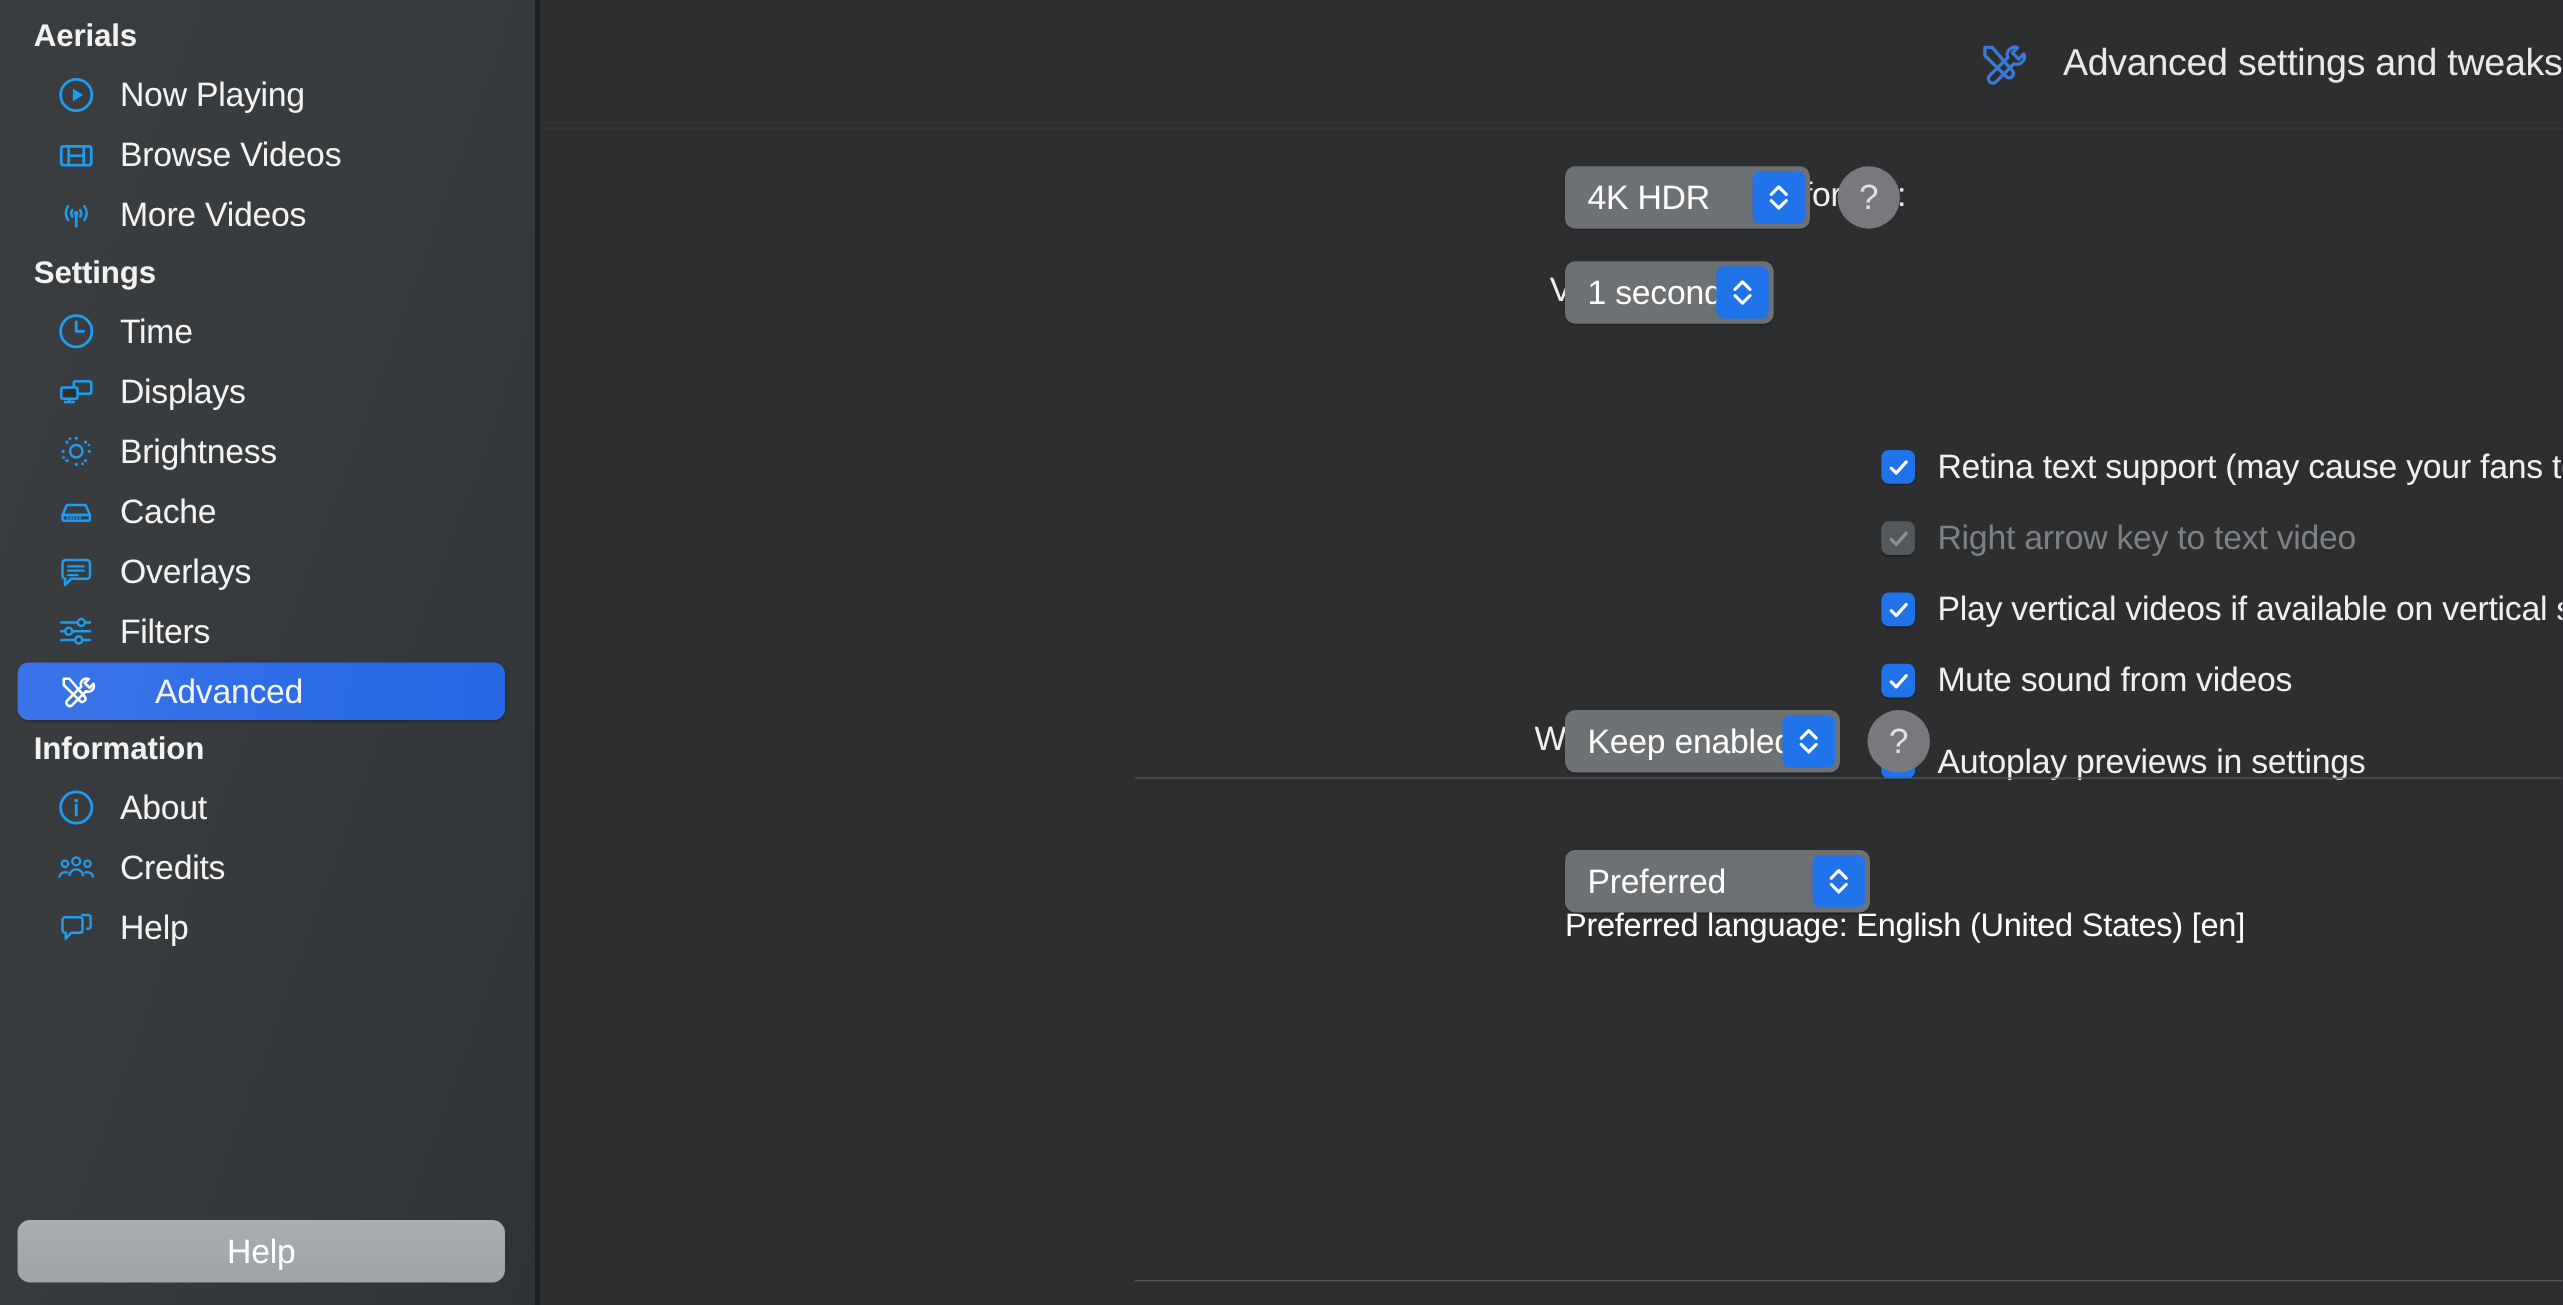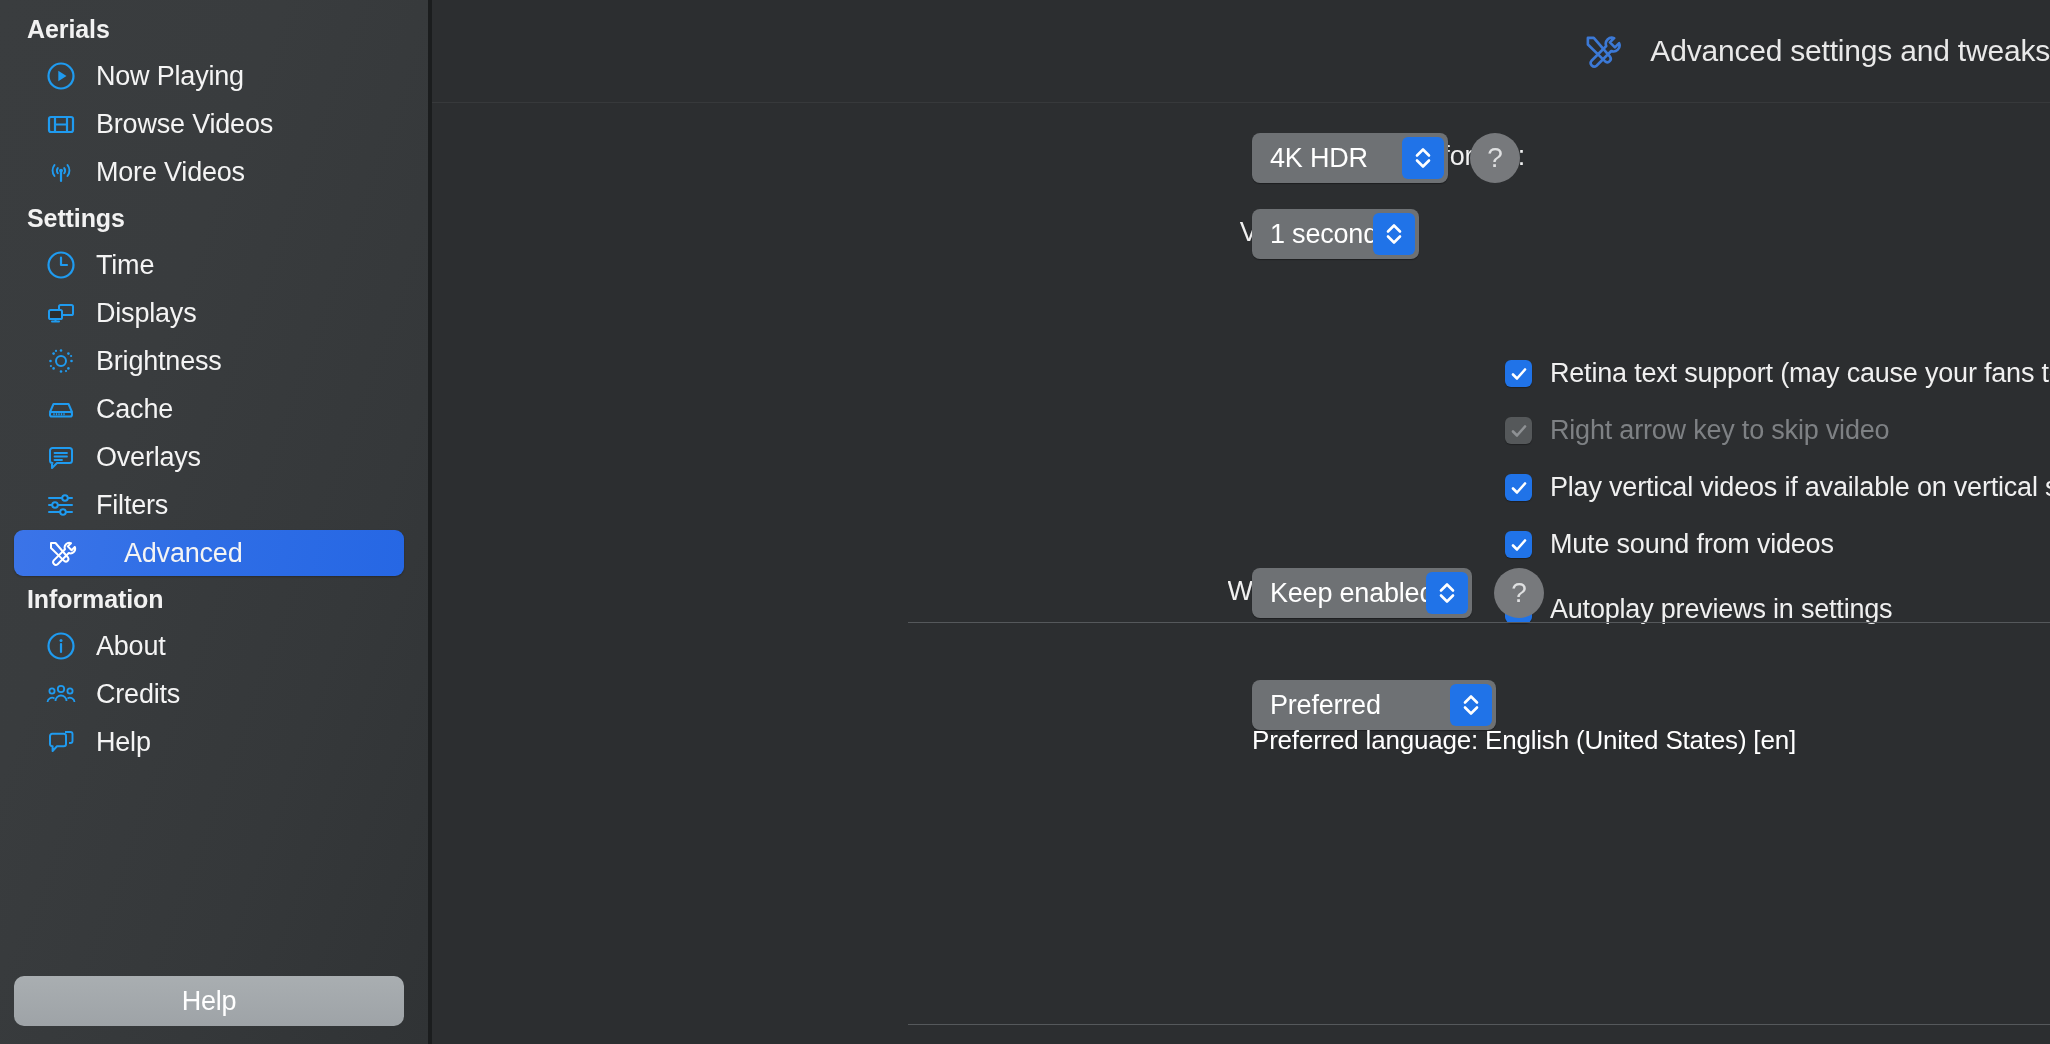--- a/index.html
+++ b/index.html
@@ -468,21 +468,21 @@
         </span>
         <span class="cb-label">Retina text support (may cause your fans to spin on Intel Macs)</span>
       </div>
 
       <div class="checkrow disabled" style="top:312px;">
         <span class="cbox">
           <svg width="20" height="20" viewBox="0 0 20 20">
               <path d="M4 10.5 L8 14.5 L16 5.5" fill="none" stroke="#8e9194" stroke-width="2.6" stroke-linecap="round" stroke-linejoin="round"></path>
             </svg>
         </span>
-        <span class="cb-label">Right arrow key to skip video</span>
+        <span class="cb-label">Right arrow key to text video</span>
       </div>
 
       <div class="checkrow" style="top:369px;">
         <span class="cbox">
           <svg width="20" height="20" viewBox="0 0 20 20">
               <path d="M4 10.5 L8 14.5 L16 5.5" fill="none" stroke="#ffffff" stroke-width="2.6" stroke-linecap="round" stroke-linejoin="round"></path>
             </svg>
         </span>
         <span class="cb-label">Play vertical videos if available on vertical screens</span>
       </div>

